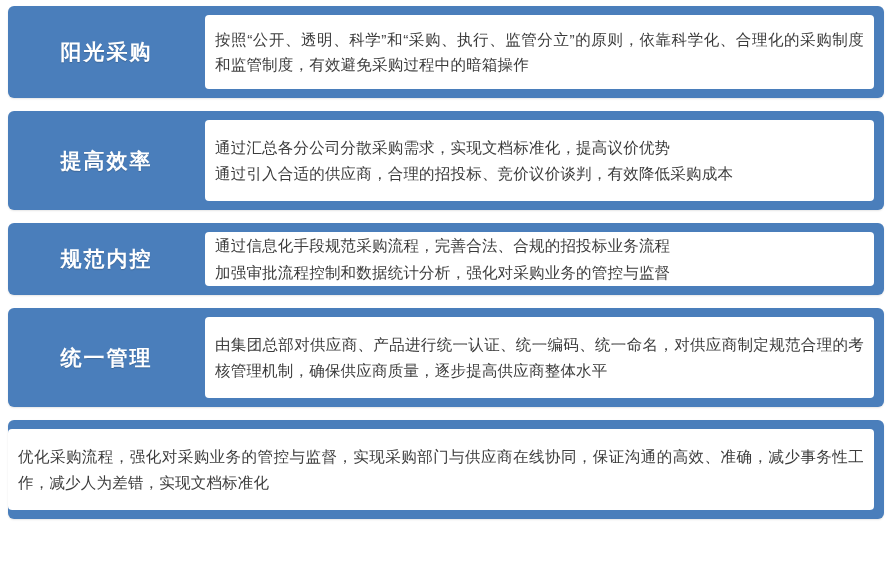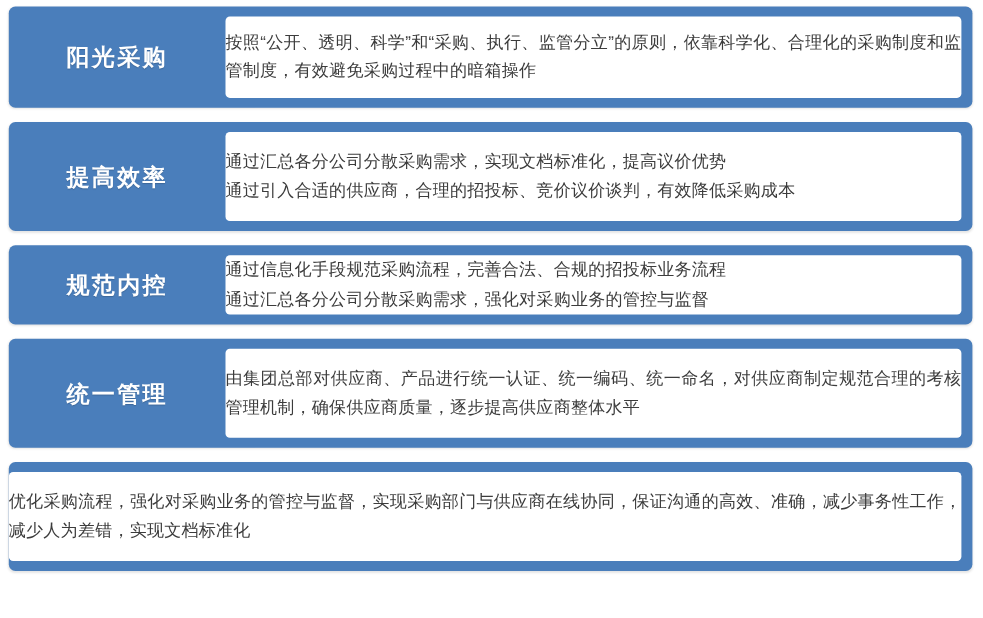--- a/index.html
+++ b/index.html
@@ -47,21 +47,21 @@
     font-size: 21px;
     font-weight: bold;
     letter-spacing: 2px;
     text-shadow: 0 1px 1px rgba(0,0,0,0.18);
   }
   .content {
     flex: 1 1 auto;
     margin: 9px 10px 9px 0;
     background: #ffffff;
     border-radius: 4px;
-    padding: 10px 0;
+    padding: 10px 10px;
     box-sizing: border-box;
     display: flex;
     flex-direction: column;
     justify-content: center;
   }
   .content p {
     margin: 0;
     color: #3c3c3c;
     font-size: 15.5px;
     line-height: 1.62;
@@ -89,21 +89,21 @@
     <div class="content">
       <p>通过汇总各分公司分散采购需求，实现文档标准化，提高议价优势</p>
       <p>通过引入合适的供应商，合理的招投标、竞价议价谈判，有效降低采购成本</p>
     </div>
   </div>
 
   <div class="row row-3">
     <div class="label">规范内控</div>
     <div class="content">
       <p>通过信息化手段规范采购流程，完善合法、合规的招投标业务流程</p>
-      <p>通过汇总各分公司分散采购需求，强化对采购业务的管控与监督</p>
+      <p>加强审批流程控制和数据统计分析，强化对采购业务的管控与监督</p>
     </div>
   </div>
 
   <div class="row row-4">
     <div class="label">统一管理</div>
     <div class="content">
       <p>由集团总部对供应商、产品进行统一认证、统一编码、统一命名，对供应商制定规范合理的考核管理机制，确保供应商质量，逐步提高供应商整体水平</p>
     </div>
   </div>
 

